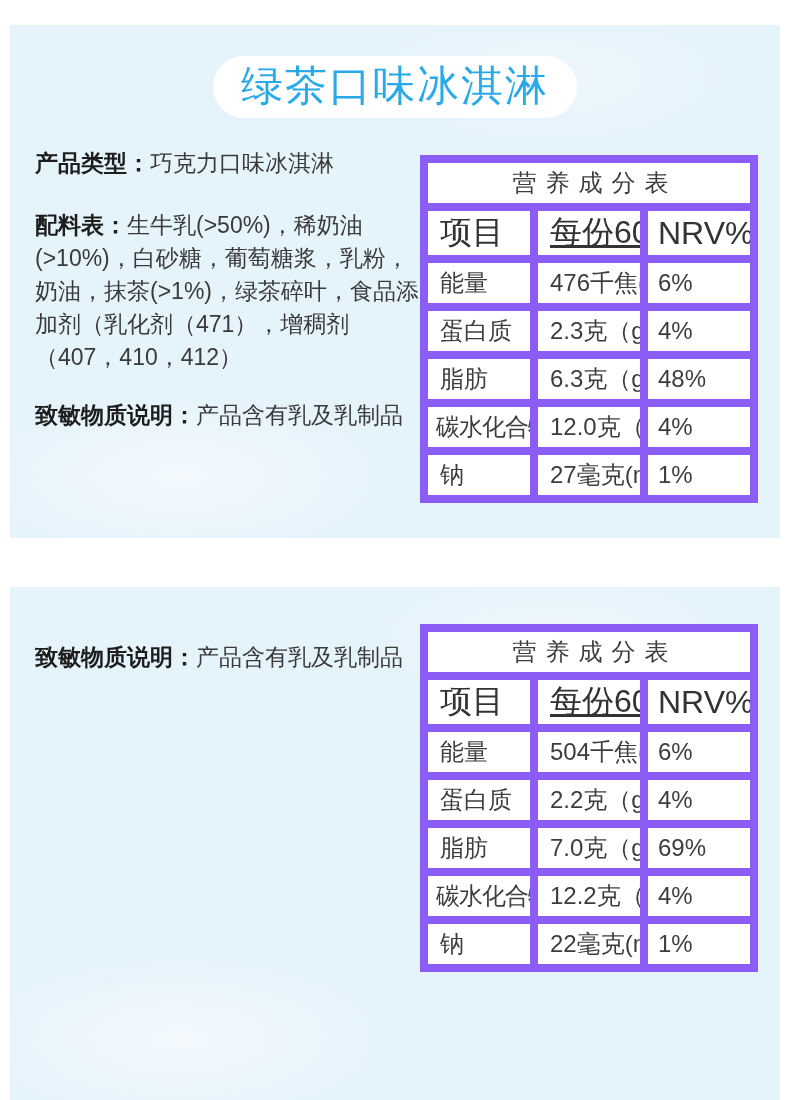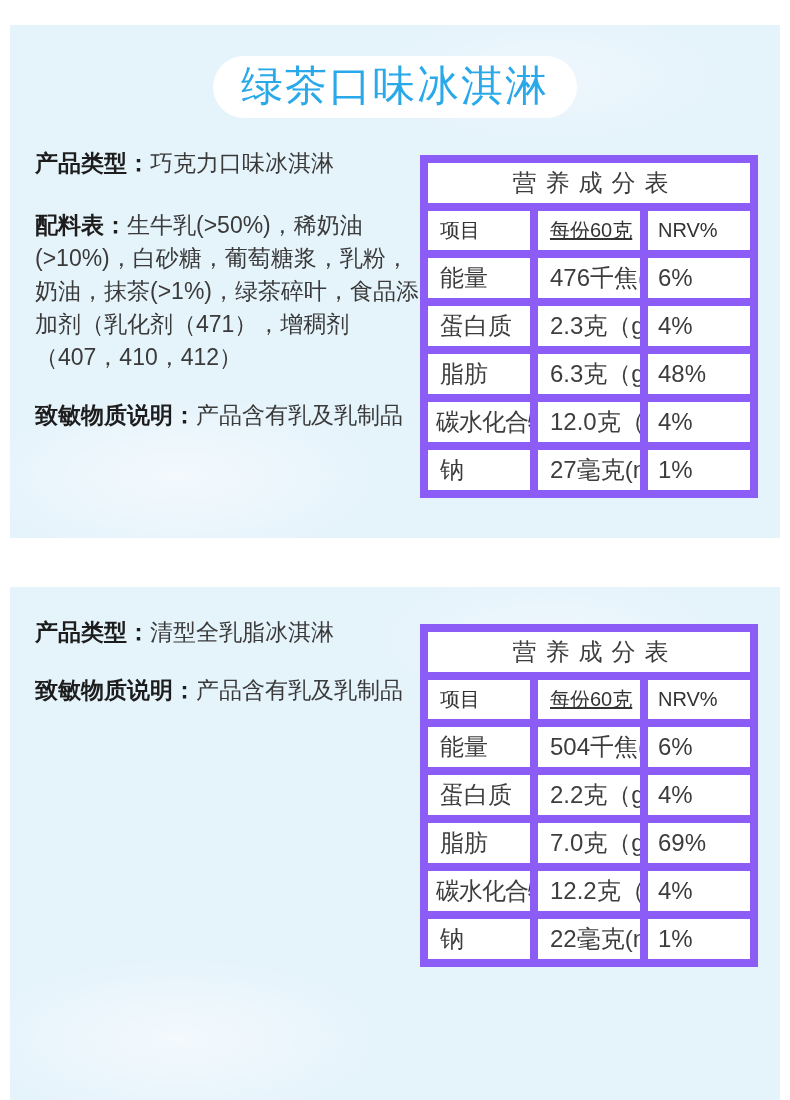--- a/index.html
+++ b/index.html
@@ -71,21 +71,21 @@
     white-space:nowrap;
   }
   td.tbl-title {
     text-align:center;
     padding:0;
     height:52px;
     font-size:28px;
     letter-spacing:9px;
     color:#2e2e2e;
   }
-  tr.hdr td { font-size:20px; height:47px; color:#333333; }
+  tr.hdr td { font-size:32px; height:47px; color:#333333; }
   .col-item { width:105px; }
   .col-val  { width:145px;text-decoration:underline; }
   .col-nrv  { width:88px; padding-left:10px !important; }
   td.small-item { font-size:21px; padding-left:8px !important; letter-spacing:-1px; }
 </style>
 </head>
 <body>
 
 <div class="panel panel-1">
   <div class="pill-wrap">
@@ -135,21 +135,20 @@
         </tr>
       </tbody>
         </table>
     </div>
   </div>
 </div>
 
 <div class="panel panel-2">
   <div class="content">
     <div class="left-col">
-      <p><span class="lbl">产品类型：</span><span>清型全乳脂冰淇淋</span></p>
       <p class="p-allergen"><span class="lbl">致敏物质说明：</span><span>产品含有乳及乳制品</span></p>
     </div>
     <div class="table-wrap">
       <table class="nutrition">
         <tbody>
             <tr>
           <td class="tbl-title" colspan="3">营养成分表</td>
         </tr>
         <tr class="hdr">
           <td class="col-item">项目</td>

